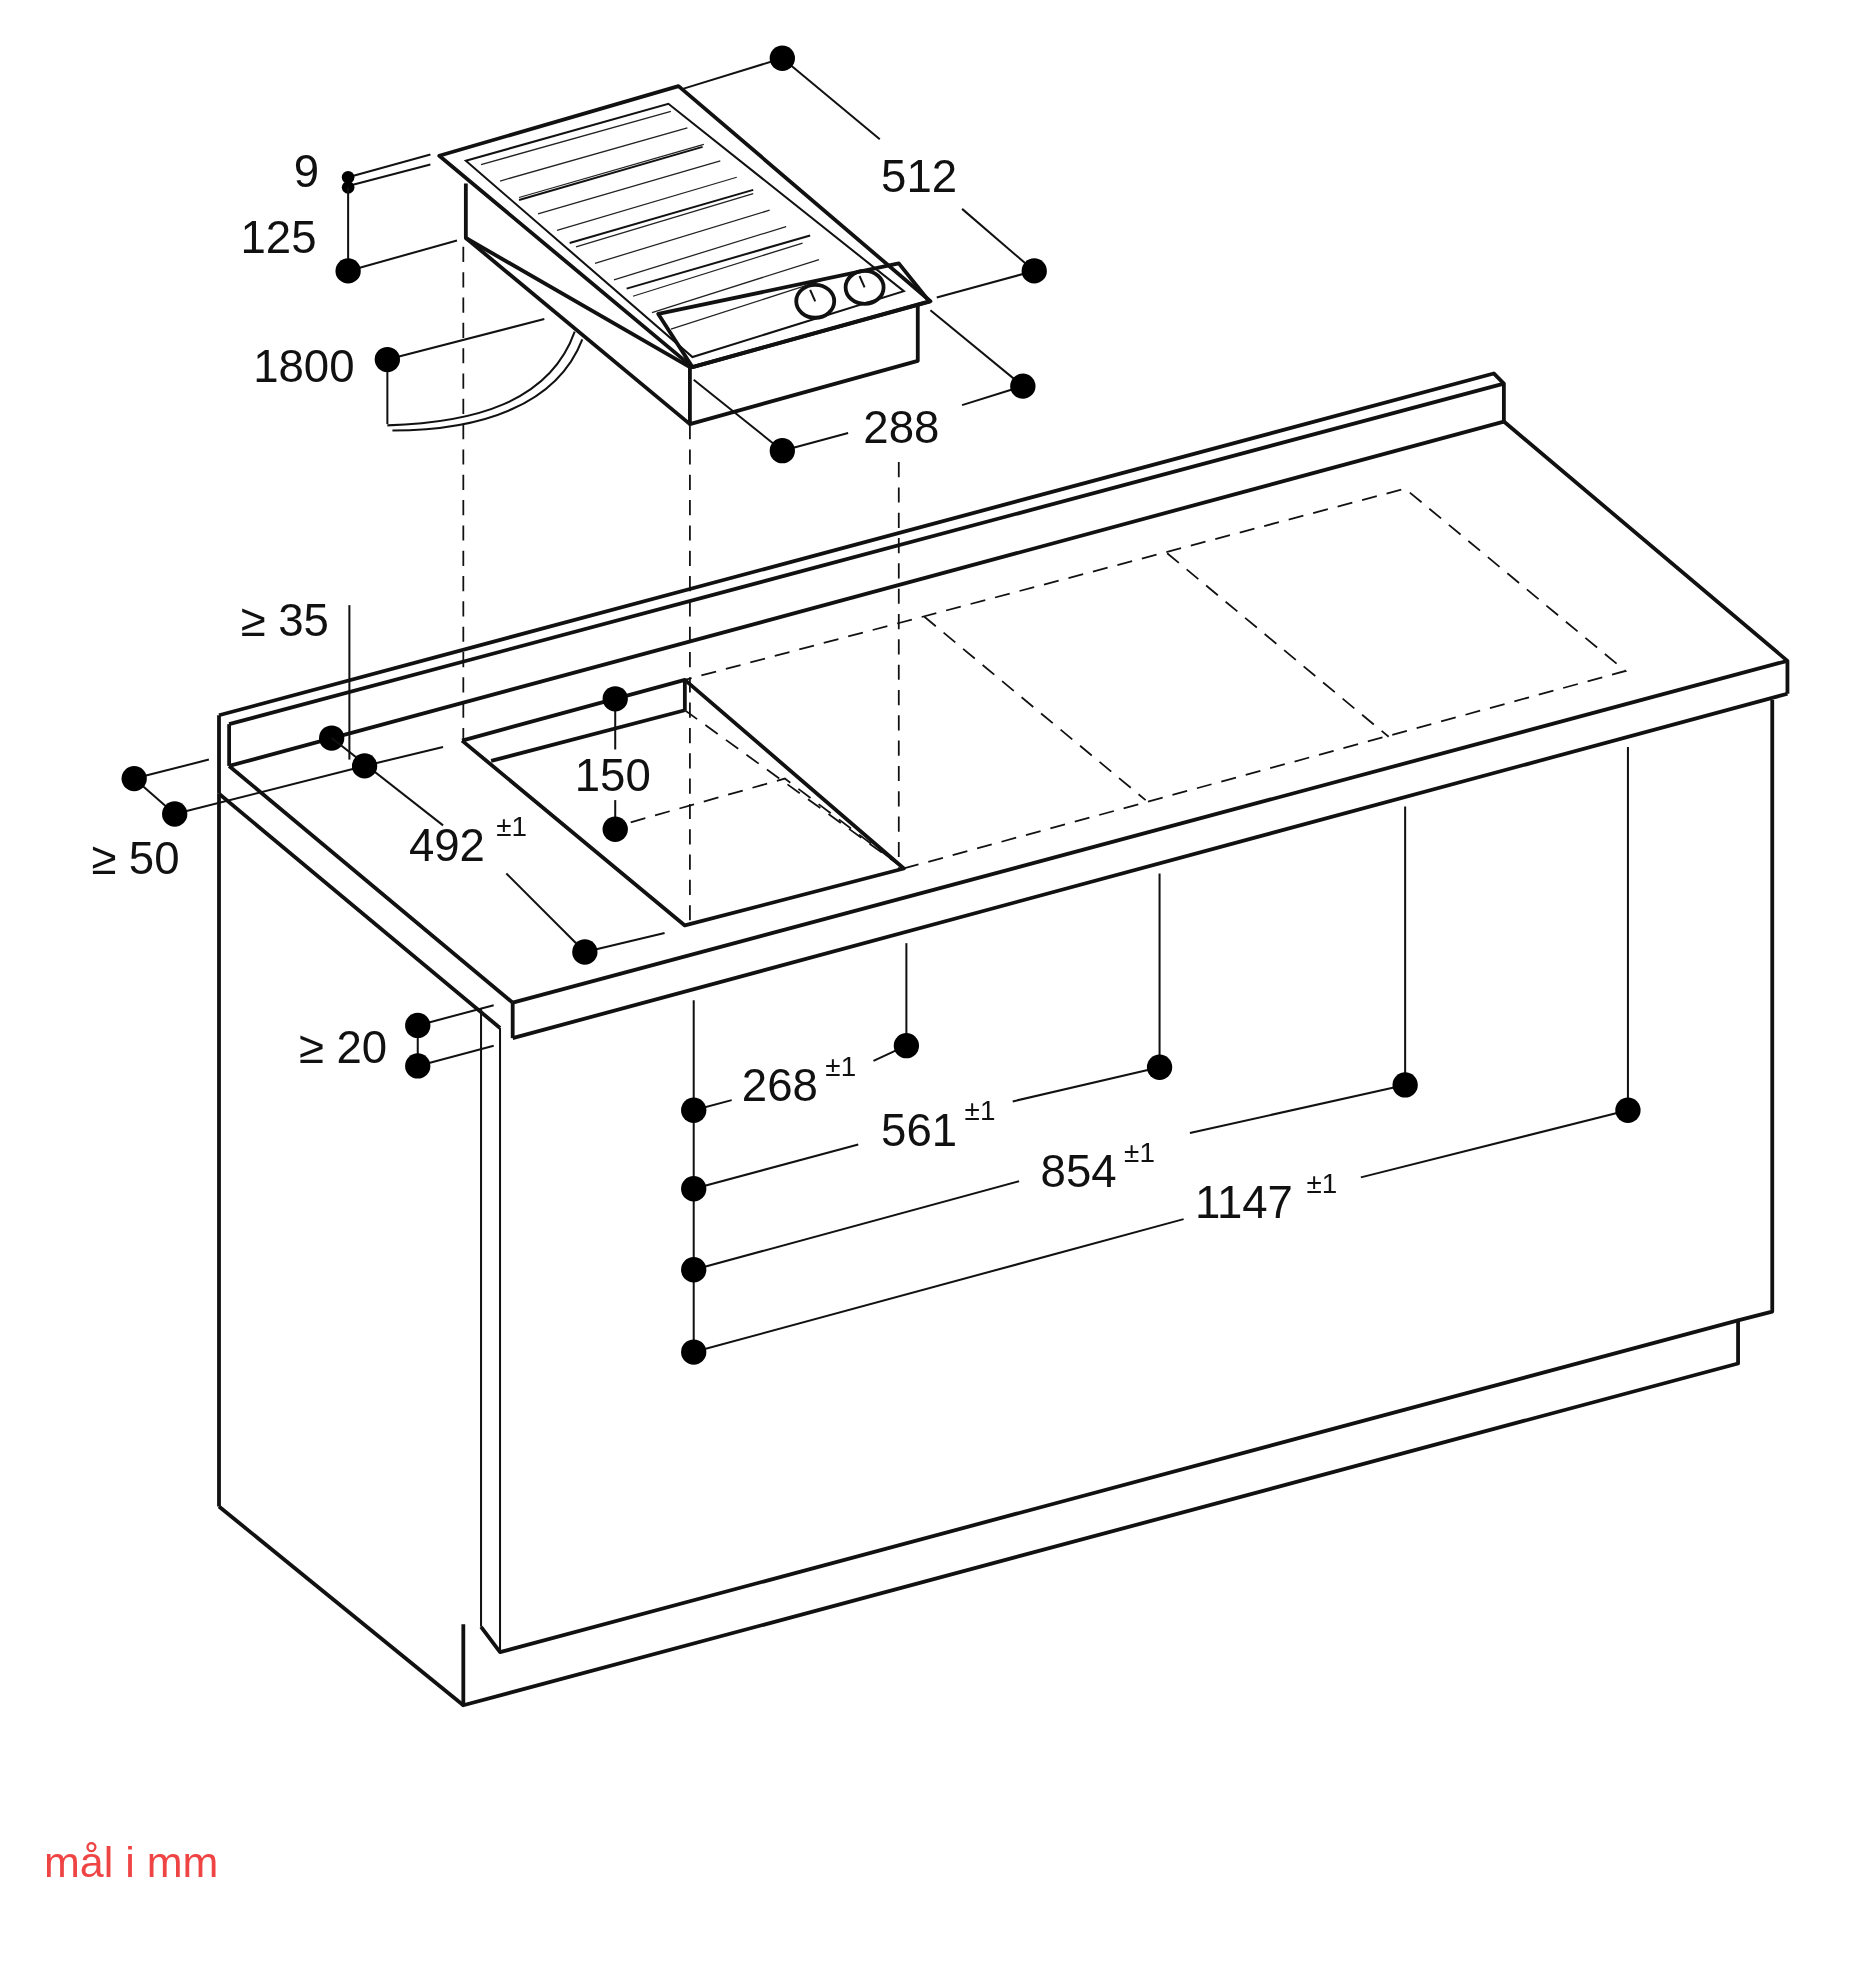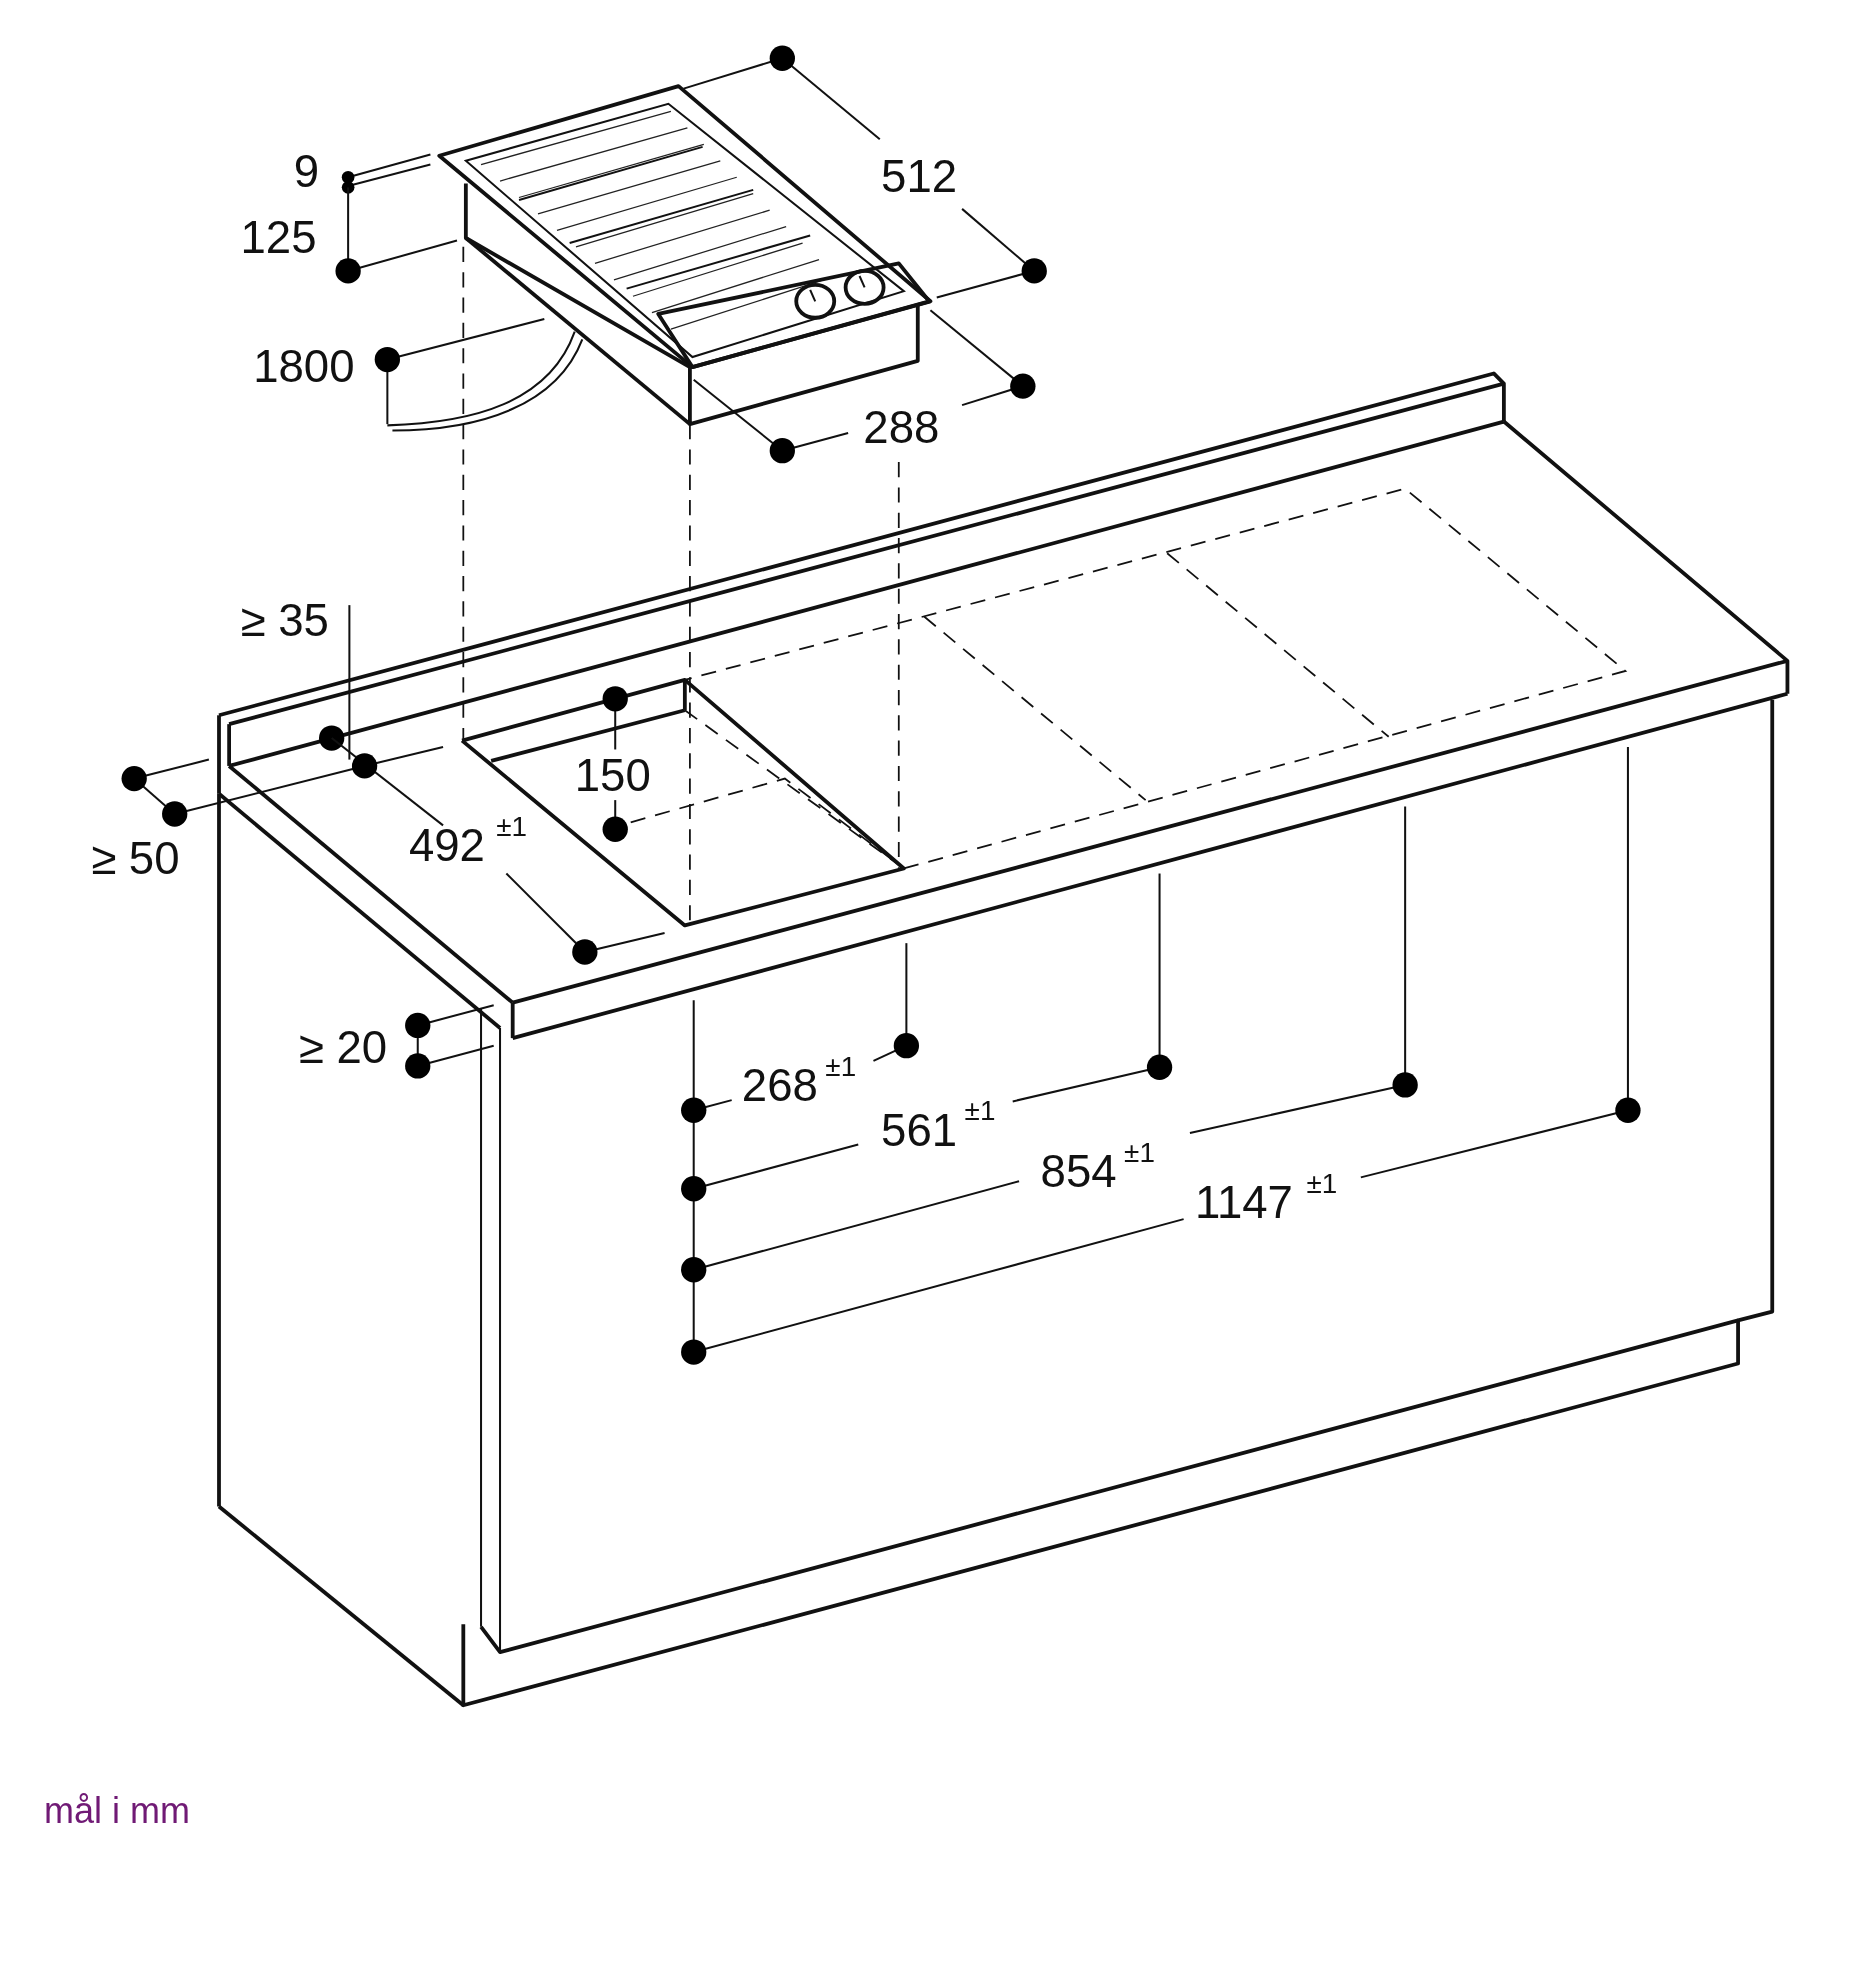--- a/index.html
+++ b/index.html
@@ -1,20 +1,20 @@
 <!DOCTYPE html>
 <html><head>
 <meta charset="utf-8">
 <style>
   html, body { margin: 0; padding: 0; background: #ffffff; }
   body { width: 1852px; height: 1980px; overflow: hidden; position: relative; }
   #drawing { position: absolute; left: 0; top: 0; width: 1852px; height: 1980px; }
   .lbl { font-family: "Liberation Sans", sans-serif; font-size: 36px; fill: #111; }
   .sup { font-family: "Liberation Sans", sans-serif; font-size: 22px; fill: #111; }
-  .units { position: absolute; left: 44px; top: 1790px; font-family: "Liberation Sans", sans-serif; font-size: 36px; color: #701a75; }
+  .units { position: absolute; left: 44px; top: 1838px; font-family: "Liberation Sans", sans-serif; font-size: 43px; color: #ef4444; }
   .thick { stroke: #111; stroke-width: 3; fill: none; stroke-linejoin: round; }
   .thin { stroke: #111; stroke-width: 1.6; fill: none; }
   .dash { stroke: #111; stroke-width: 1.4; fill: none; stroke-dasharray: 12 8; }
   .dot { fill: #000; }
   .grate { stroke: #222; stroke-width: 1; }
 </style>
 </head>
 <body>
 
 <svg id="drawing" viewBox="0 0 1463 1564" preserveAspectRatio="none" xmlns="http://www.w3.org/2000/svg">

